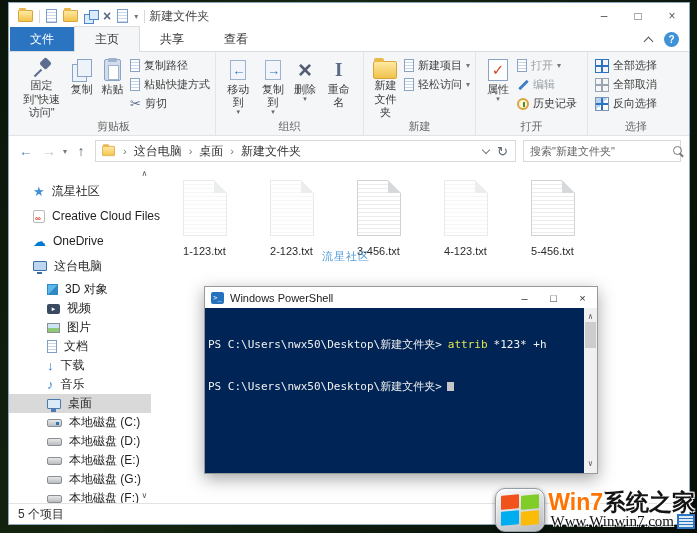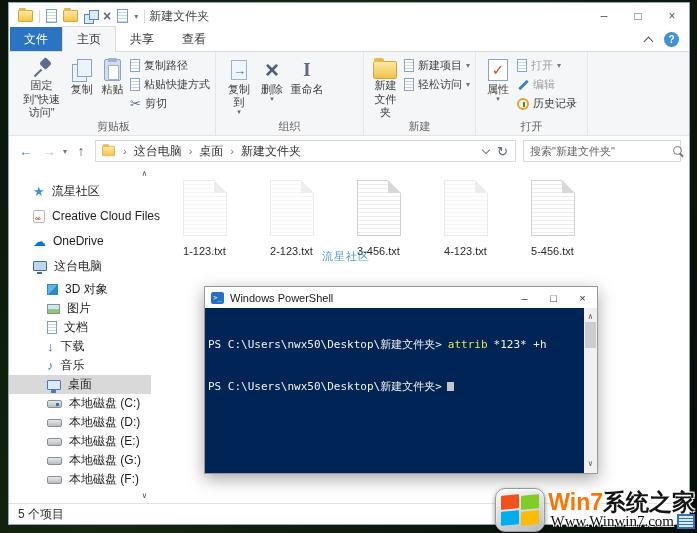--- a/index.html
+++ b/index.html
@@ -27,21 +27,21 @@
   .squares-s { width:13px; height:13px; position:relative; }
   .squares-s::before, .squares-s::after { content:""; position:absolute; width:8px; height:8px; border:1.5px solid #4f87c9; background:#dcebfb; }
   .squares-s::before { left:0; top:4px; } .squares-s::after { left:5px; top:0; }
   .x-s { color:#5a6b85; font-size:14px; font-weight:bold; line-height:1; }
   .dd { font-size:8px; color:#777; }
   .chev-up { width:7px; height:7px; border-top:1.6px solid #555; border-right:1.6px solid #555; transform:rotate(-45deg); margin-top:3px; }
   .help-circle { width:15px; height:15px; border-radius:50%; background:#3f92d8; color:#fff;
     font-size:10px; font-weight:bold; display:flex; align-items:center; justify-content:center; }
   
   .tabrow { height:23px; display:flex; align-items:flex-end; border-bottom:1px solid #dcdcdc; position:relative; flex-shrink:0; }
-  .tab { font-size:12px; padding:4px 14px 3px; color:#333; }
+  .tab { font-size:12px; padding:4px 20px 3px; color:#333; }
   .tab-file { background:#2b74c2; color:#fff; margin-left:1px; }
   .tab-active { background:#f5f6f7; border:1px solid #dcdcdc; border-bottom:none; margin-bottom:-1px; padding-bottom:4px; }
   .tabrow-right { position:absolute; right:10px; top:3px; display:flex; gap:12px; align-items:center; }
   
   .ribbon { height:84px; background:#f5f6f7; border-bottom:1px solid #e2e3e4; display:flex; padding-left:3px; flex-shrink:0; }
   .rgroup { position:relative; display:flex; padding:3px 5px 15px; border-right:1px solid #e4e5e7; }
   .rgroup-label { position:absolute; bottom:1px; left:0; right:0; text-align:center; font-size:11px; color:#666; }
   .rlarge { display:flex; flex-direction:column; align-items:center; font-size:11px; color:#3c3c3c;
     text-align:center; line-height:1.2; padding:1px 3px; }
   .rlarge .ric { height:27px; display:flex; align-items:center; justify-content:center; }
@@ -232,20 +232,27 @@
           <span class="scissors">✂</span>
           <span>剪切</span>
         </div>
       </div>
       <span class="rgroup-label">剪贴板</span>
     </div>
 
     <div class="rgroup" style="width:148px">
       <div class="rlarge" style="width:36px">
         <span class="ric">
+            <span class="sheetarrow-ic move-ic"></span>
+          </span>
+        <span>移动到</span>
+        <span class="sub-arrow">▾</span>
+      </div>
+      <div class="rlarge" style="width:36px">
+        <span class="ric">
             <span class="sheetarrow-ic copyto-ic"></span>
           </span>
         <span>复制到</span>
         <span class="sub-arrow">▾</span>
       </div>
       <div class="rlarge" style="width:30px">
         <span class="ric">
             <span class="xbig">×</span>
           </span>
         <span>删除</span>
@@ -301,20 +308,37 @@
           <span>编辑</span>
         </div>
         <div class="rsmall">
           <span class="clock-ic"></span>
           <span>历史记录</span>
         </div>
       </div>
       <span class="rgroup-label">打开</span>
     </div>
 
+    <div class="rgroup" style="width:96px;border-right:none">
+      <div class="rsmall-col">
+        <div class="rsmall">
+          <span class="grid-ic"></span>
+          <span>全部选择</span>
+        </div>
+        <div class="rsmall">
+          <span class="grid-ic gray"></span>
+          <span>全部取消</span>
+        </div>
+        <div class="rsmall">
+          <span class="grid-ic half"></span>
+          <span>反向选择</span>
+        </div>
+      </div>
+      <span class="rgroup-label">选择</span>
+    </div>
   </div>
 
   <div class="addrrow">
     <span class="nav-ic" style="color:#5b88b5">←</span>
     <span class="nav-ic" style="color:#c0c4c8">→</span>
     <span class="dd">▾</span>
     <span class="nav-ic" style="color:#53657a">↑</span>
     <div class="addr-box">
       <span class="folder-s" style="transform:scale(.85)"></span>
       <span class="crumb-sep">›</span>
@@ -350,20 +374,24 @@
       </div>
       <div class="side-item">
         <span class="si pc-ic"></span>
         <span>这台电脑</span>
       </div>
       <div class="side-item lvl1">
         <span class="si cube-ic"></span>
         <span>3D 对象</span>
       </div>
       <div class="side-item lvl1">
+        <span class="si vid-ic">▸</span>
+        <span>视频</span>
+      </div>
+      <div class="side-item lvl1">
         <span class="si pic-ic"></span>
         <span>图片</span>
       </div>
       <div class="side-item lvl1">
         <span class="si docf-ic"></span>
         <span>文档</span>
       </div>
       <div class="side-item lvl1">
         <span class="si dl-ic">↓</span>
         <span>下载</span>

